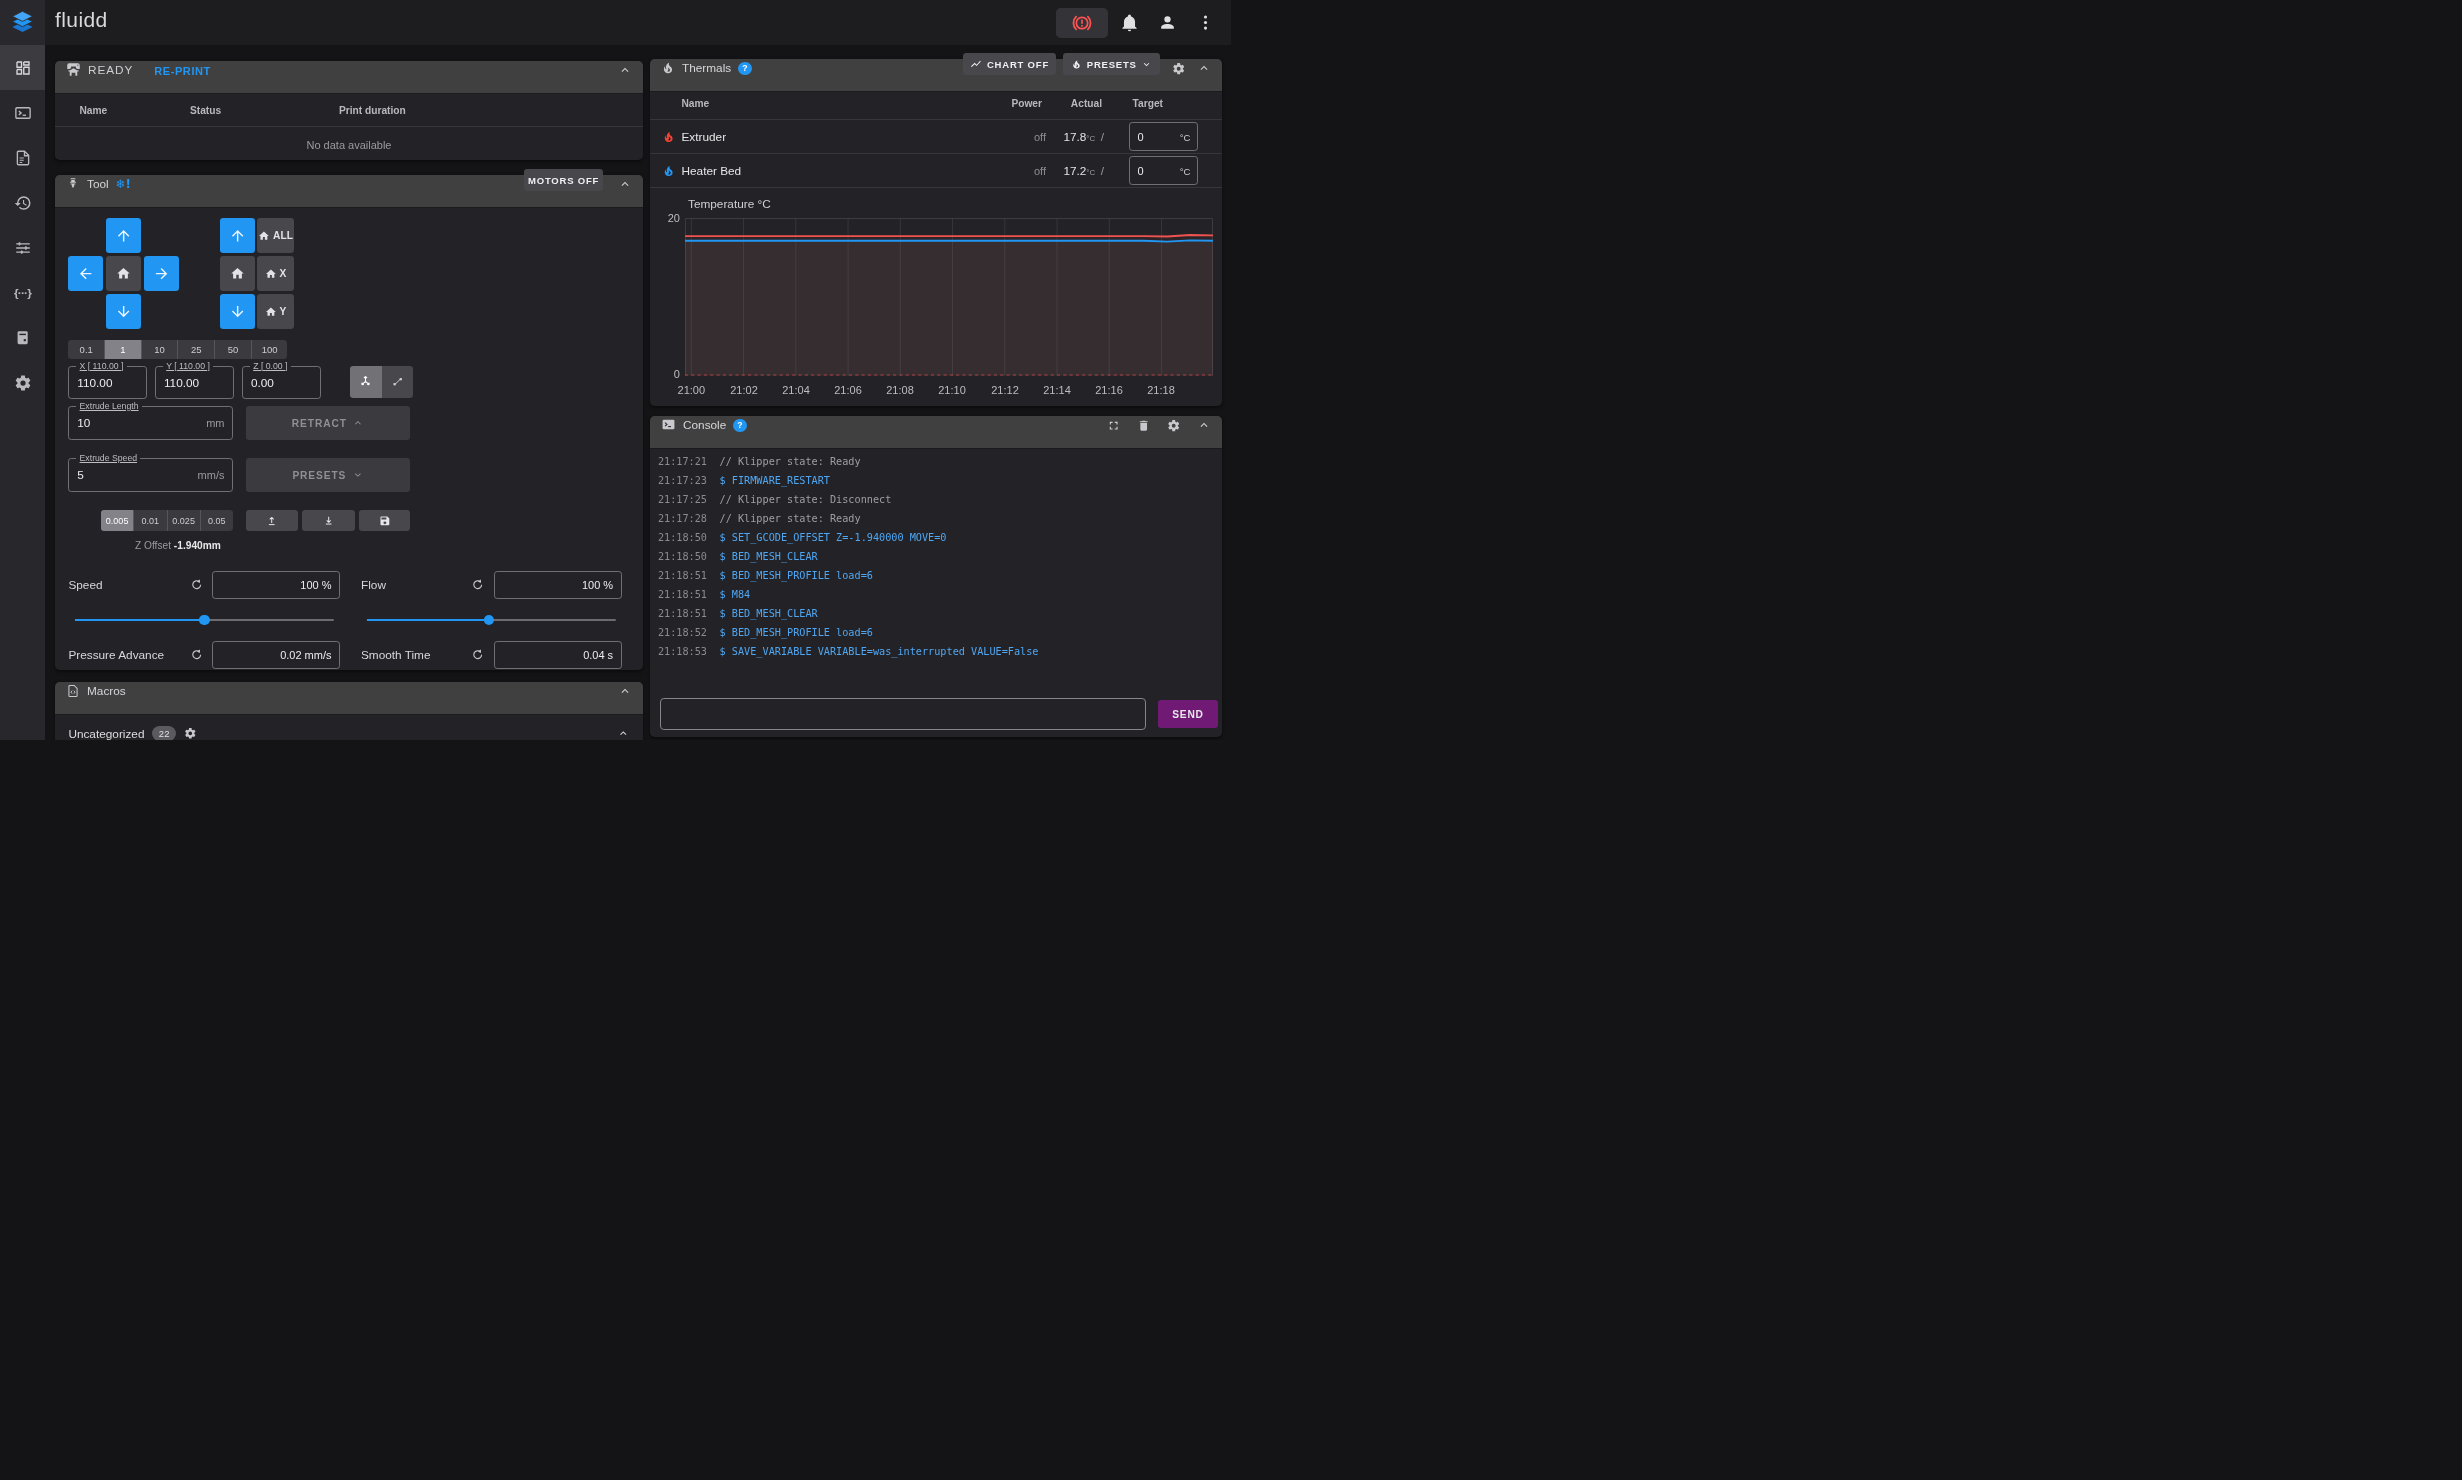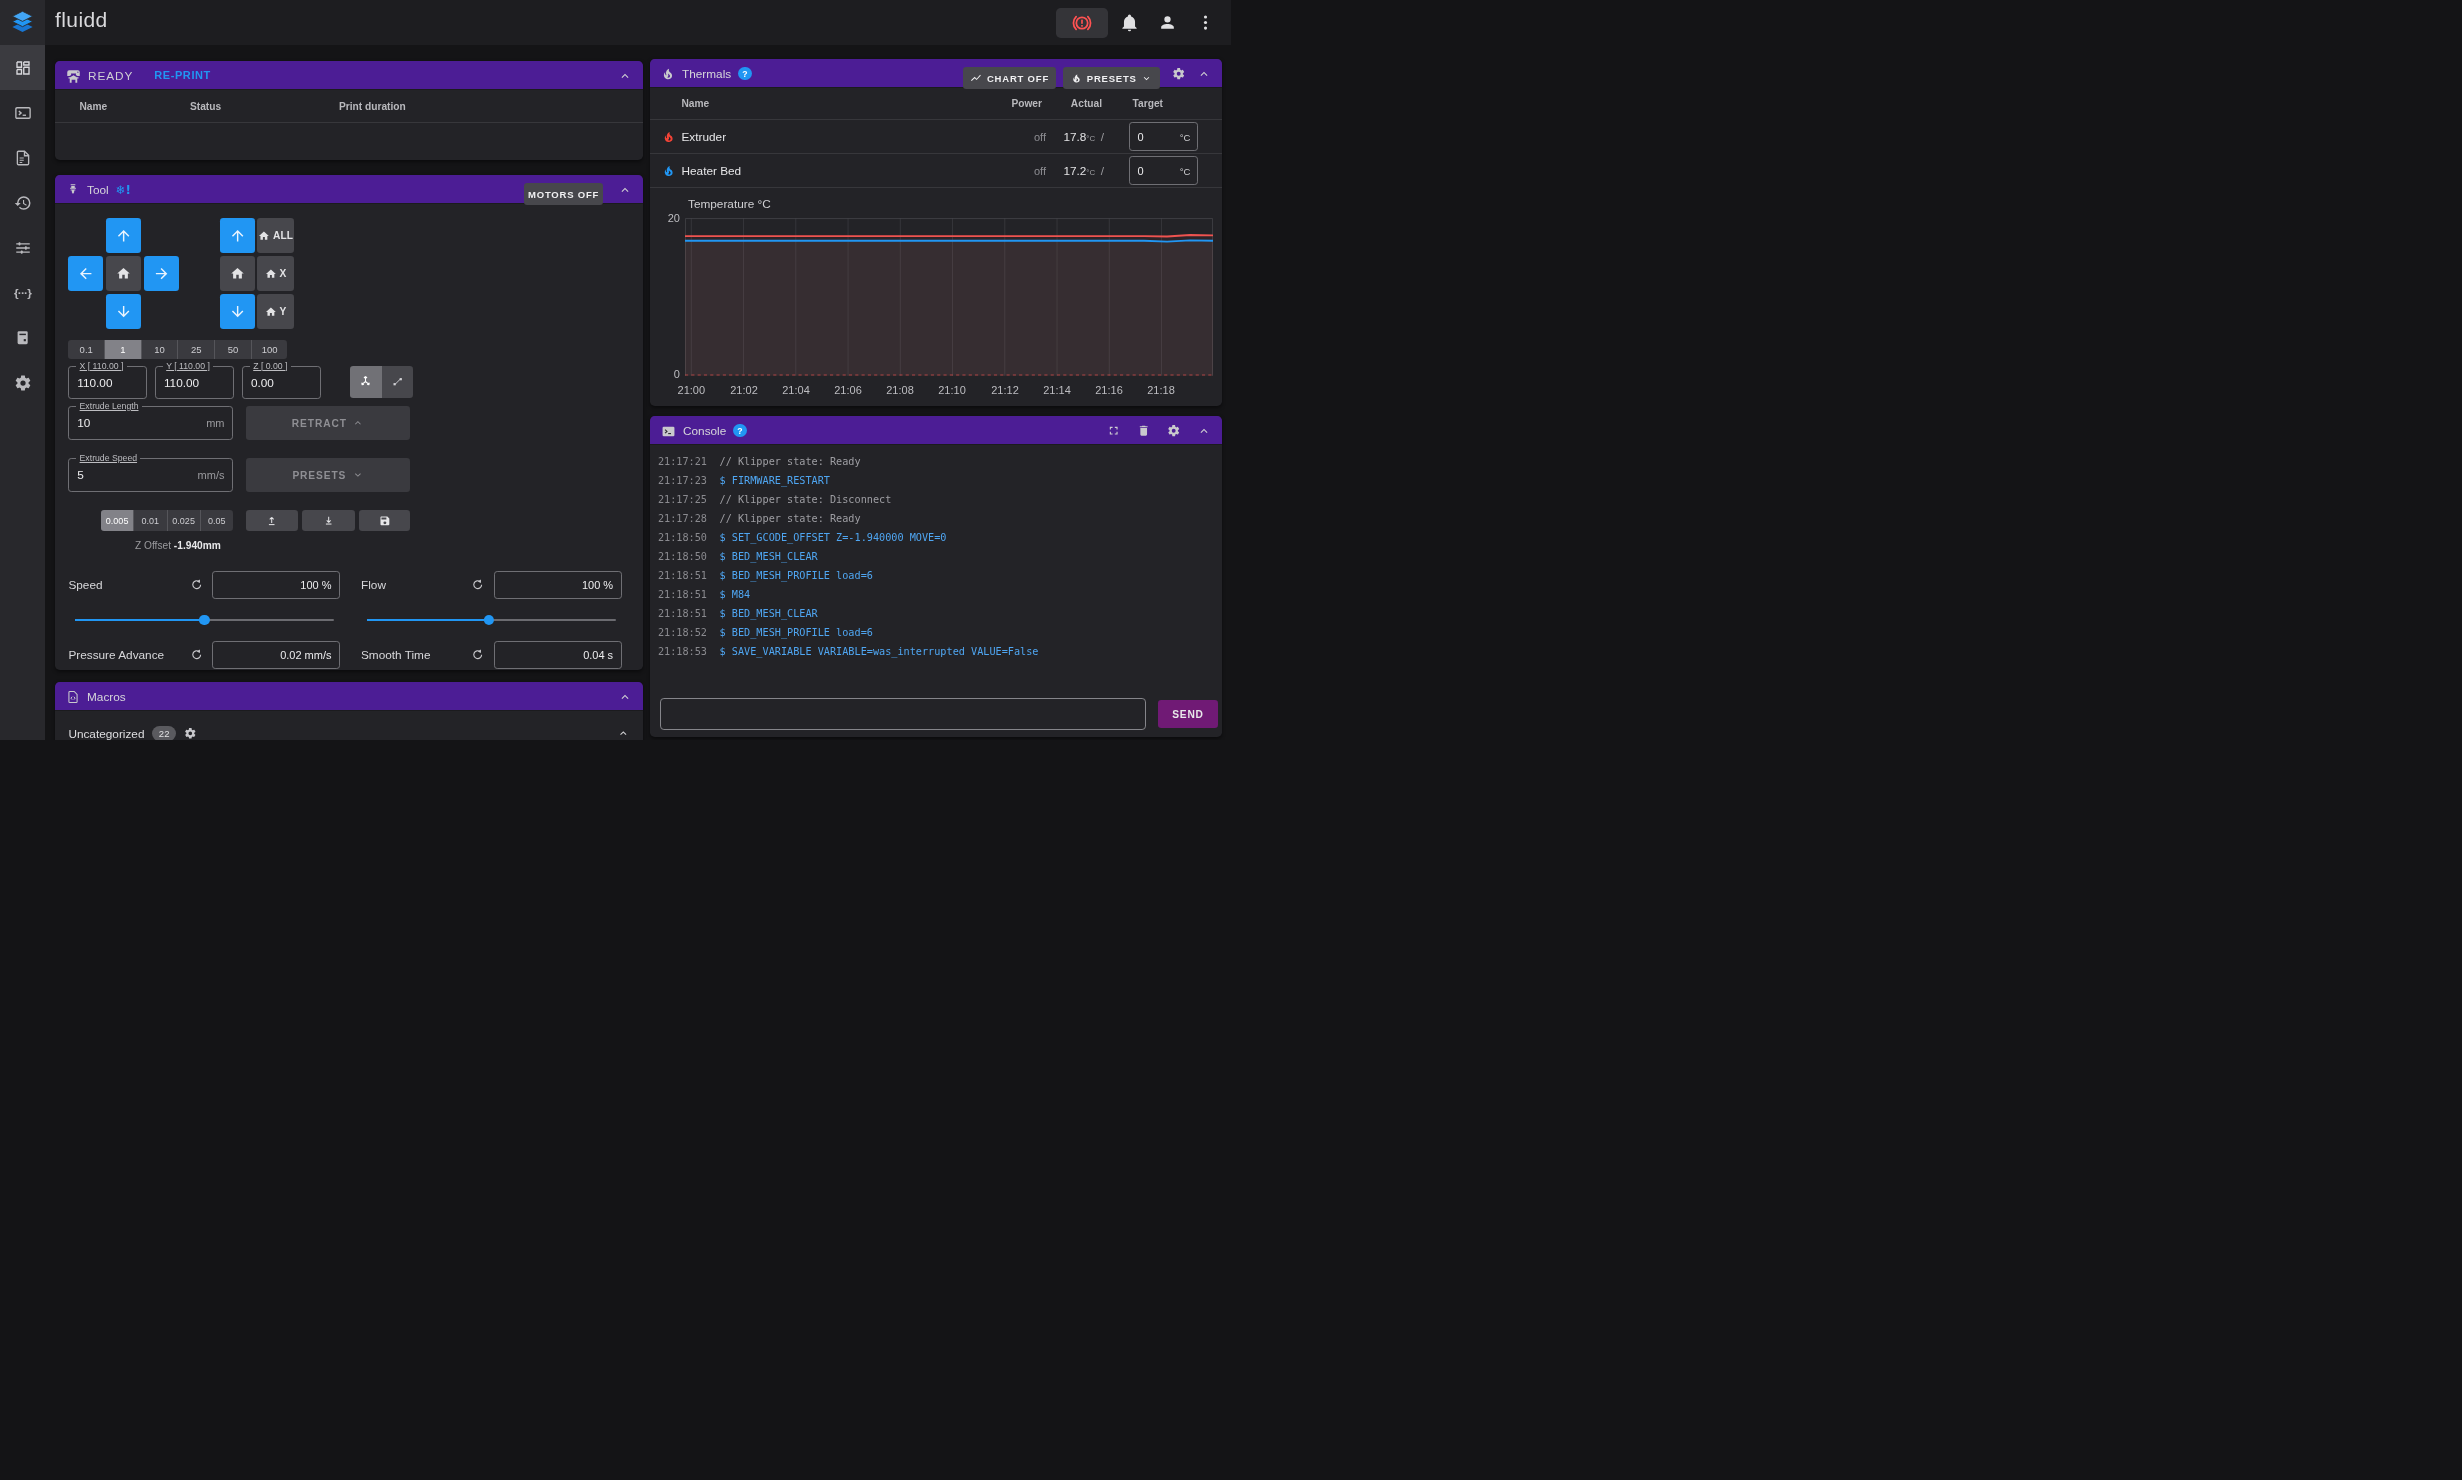--- a/index.html
+++ b/index.html
@@ -18,22 +18,22 @@
   .tb-icon-btn { width:33px; height:33px; border-radius:50%; display:flex; align-items:center; justify-content:center; cursor:pointer; color:#e0e0e2; }
 
   
   .sidebar { position:absolute; top:45px; left:0; width:45px; height:696px; background:#28282c; }
   .side-item { width:45px; height:45px; display:flex; align-items:center; justify-content:center; color:#b9b9bd; cursor:pointer; }
   .side-item.active { background:#3b3b40; color:#d9d9dd; }
   .braces { font-size:11.8px; font-weight:bold; letter-spacing:-0.8px; }
 
   
   .panel { position:absolute; background:#232327; border-radius:4.7px; box-shadow:0 1.6px 3.9px rgba(0,0,0,.45); }
-  .panel-header { position:relative; height:29px; background:#4c1d95; border-radius:4.7px 4.7px 0 0;
-      border-bottom:0.8px solid #1b1b1e; display:flex; align-items:flex-start; padding:8px 11px; gap:7px; }
+  .panel-header { position:relative; height:29px; background:#404040; border-radius:4.7px 4.7px 0 0;
+      border-bottom:0.8px solid #1b1b1e; display:flex; align-items:flex-end; padding:16px 11px; gap:7px; }
   .panel-title { font-size:11.8px; color:#d6d6da; }
   .chev { margin-left:auto; color:#cfcfd2; display:flex; cursor:pointer; }
   .hicon { color:#c9c9cd; display:flex; }
   .help-dot { width:13.4px; height:13.4px; border-radius:50%; background:#2196f3; color:#fff; font-size:8.7px; font-weight:bold;
       display:flex; align-items:center; justify-content:center; cursor:pointer; }
 
   
   .t-headrow { display:flex; height:33px; align-items:center; border-bottom:0.8px solid #37373b; font-size:10.2px; font-weight:bold; color:#b9b9bd; }
   .empty-row { height:36px; display:flex; align-items:center; justify-content:center; color:#9a9a9e; font-size:11px; }
   .reprint { color:#2196f3; font-weight:bold; font-size:11px; letter-spacing:0.6px; margin-left:14px; cursor:pointer; }
@@ -317,20 +317,21 @@
           <svg width="14" height="14" viewBox="0 0 24 24">
             <use href="#i-chev-up"></use>
           </svg>
         </span>
     </div>
     <div class="t-headrow">
       <span style="width:135px; padding-left:24.4px;">Name</span>
       <span style="width:149px;">Status</span>
       <span>Print duration</span>
     </div>
+    <div class="empty-row">No data available</div>
   </div>
 
   <div class="panel" style="left:55px; top:175px; width:588px; height:495px;">
     <div class="panel-header">
       <span class="hicon">
           <svg width="14" height="14" viewBox="0 0 24 24">
             <use href="#i-nozzle"></use>
           </svg>
         </span>
       <span class="panel-title">Tool</span>

